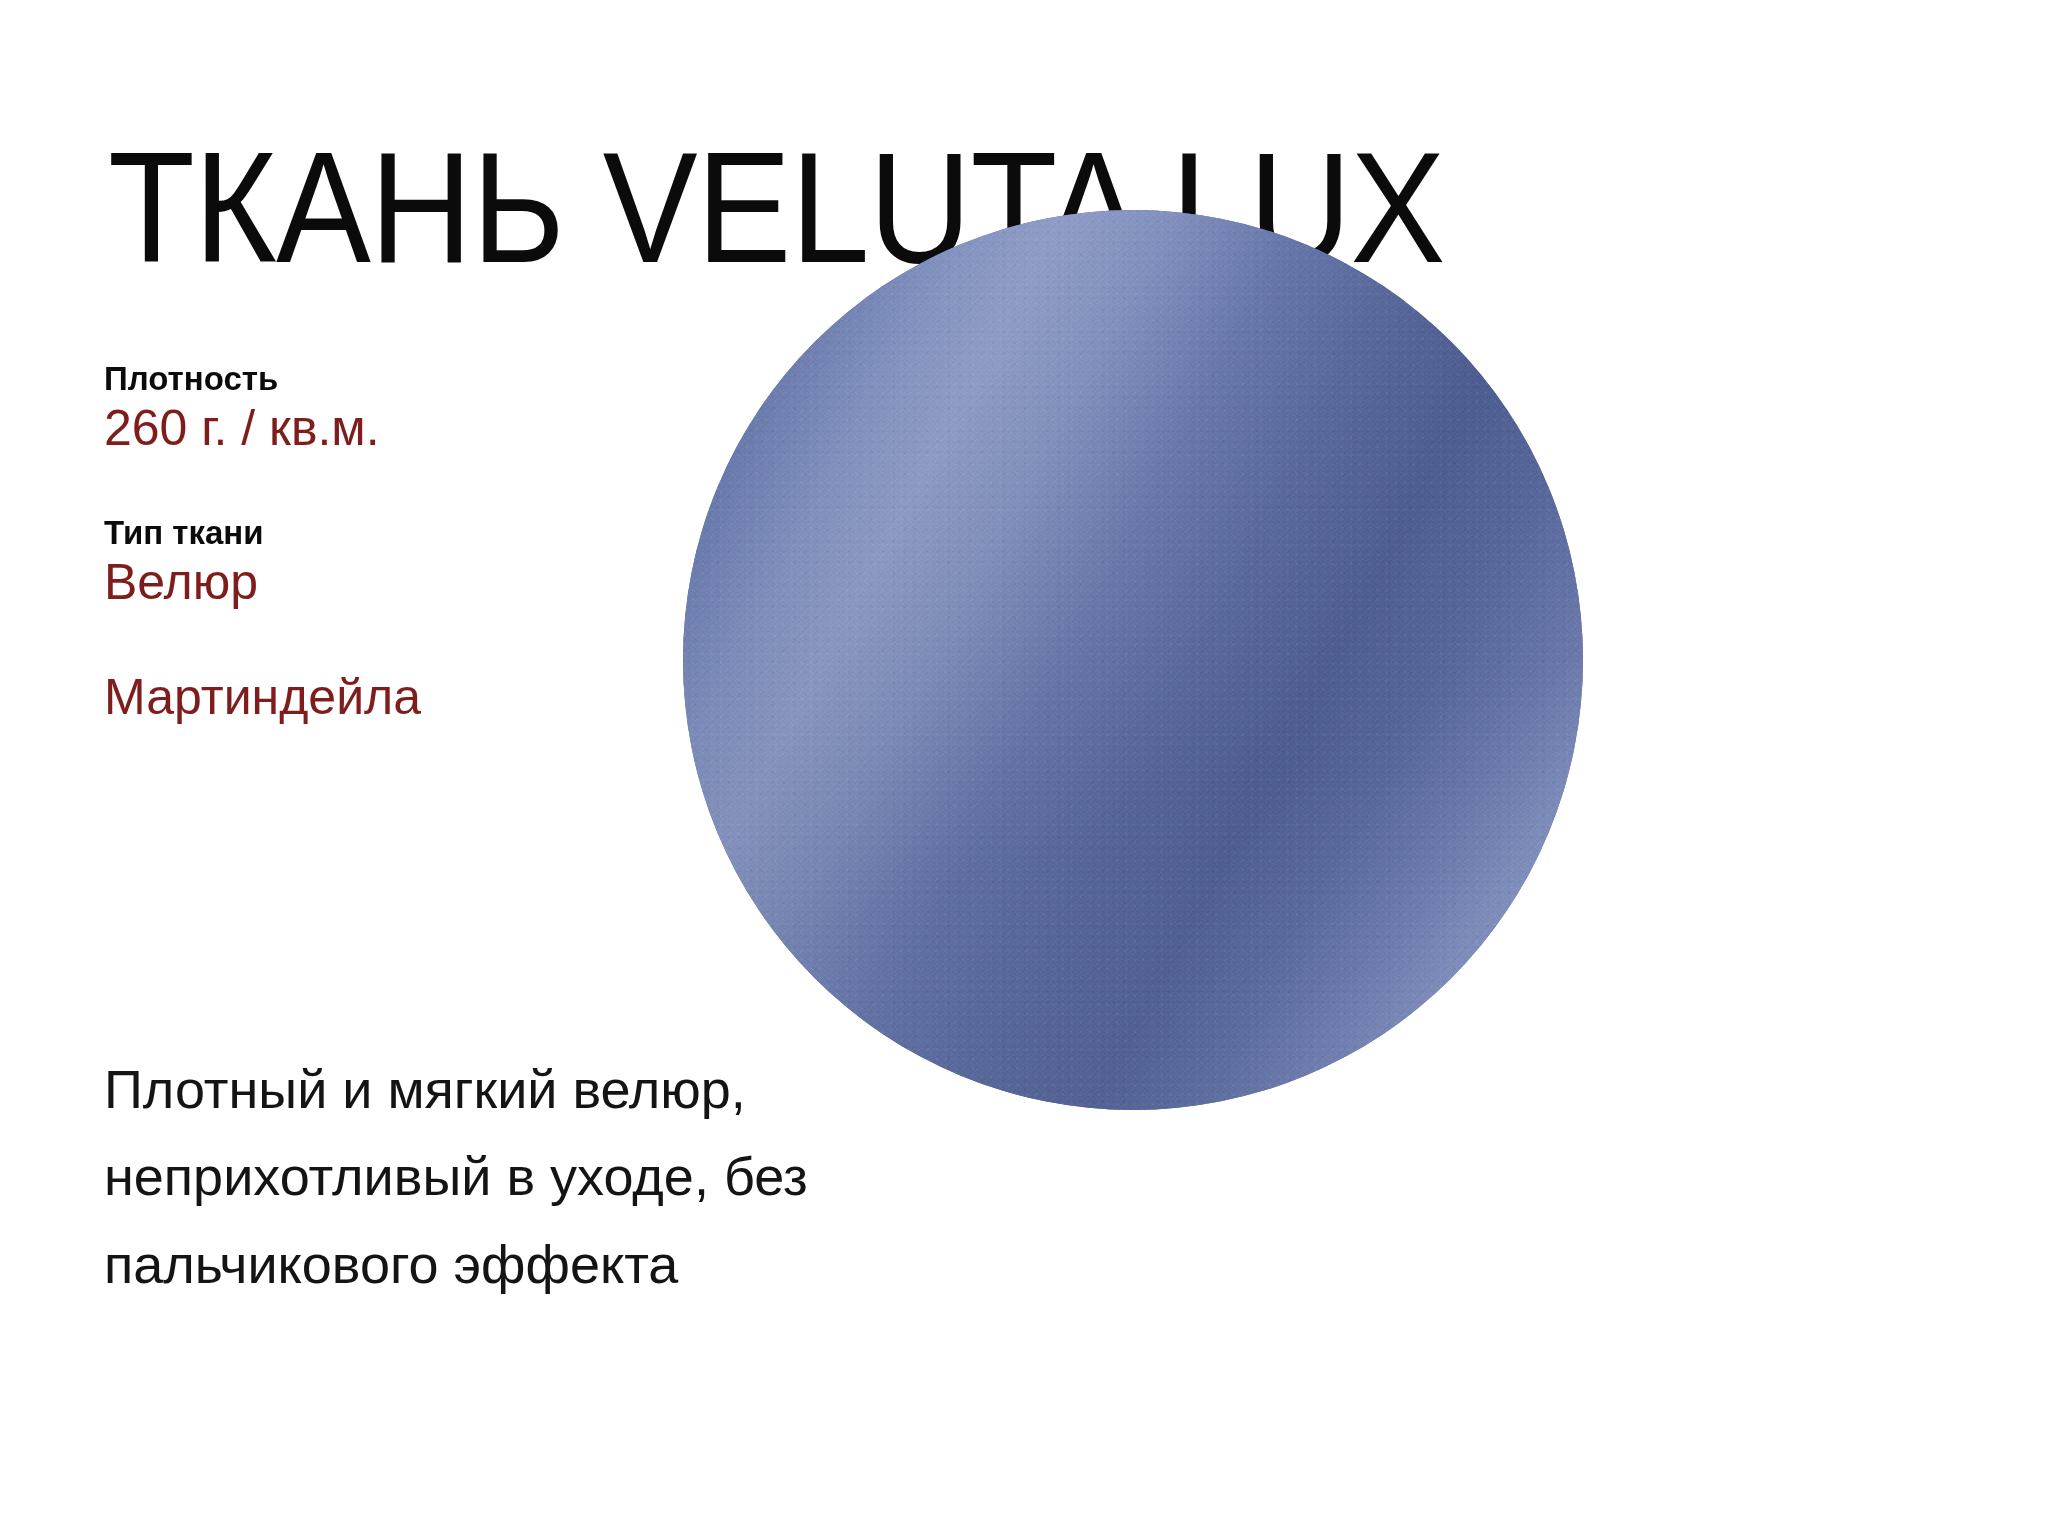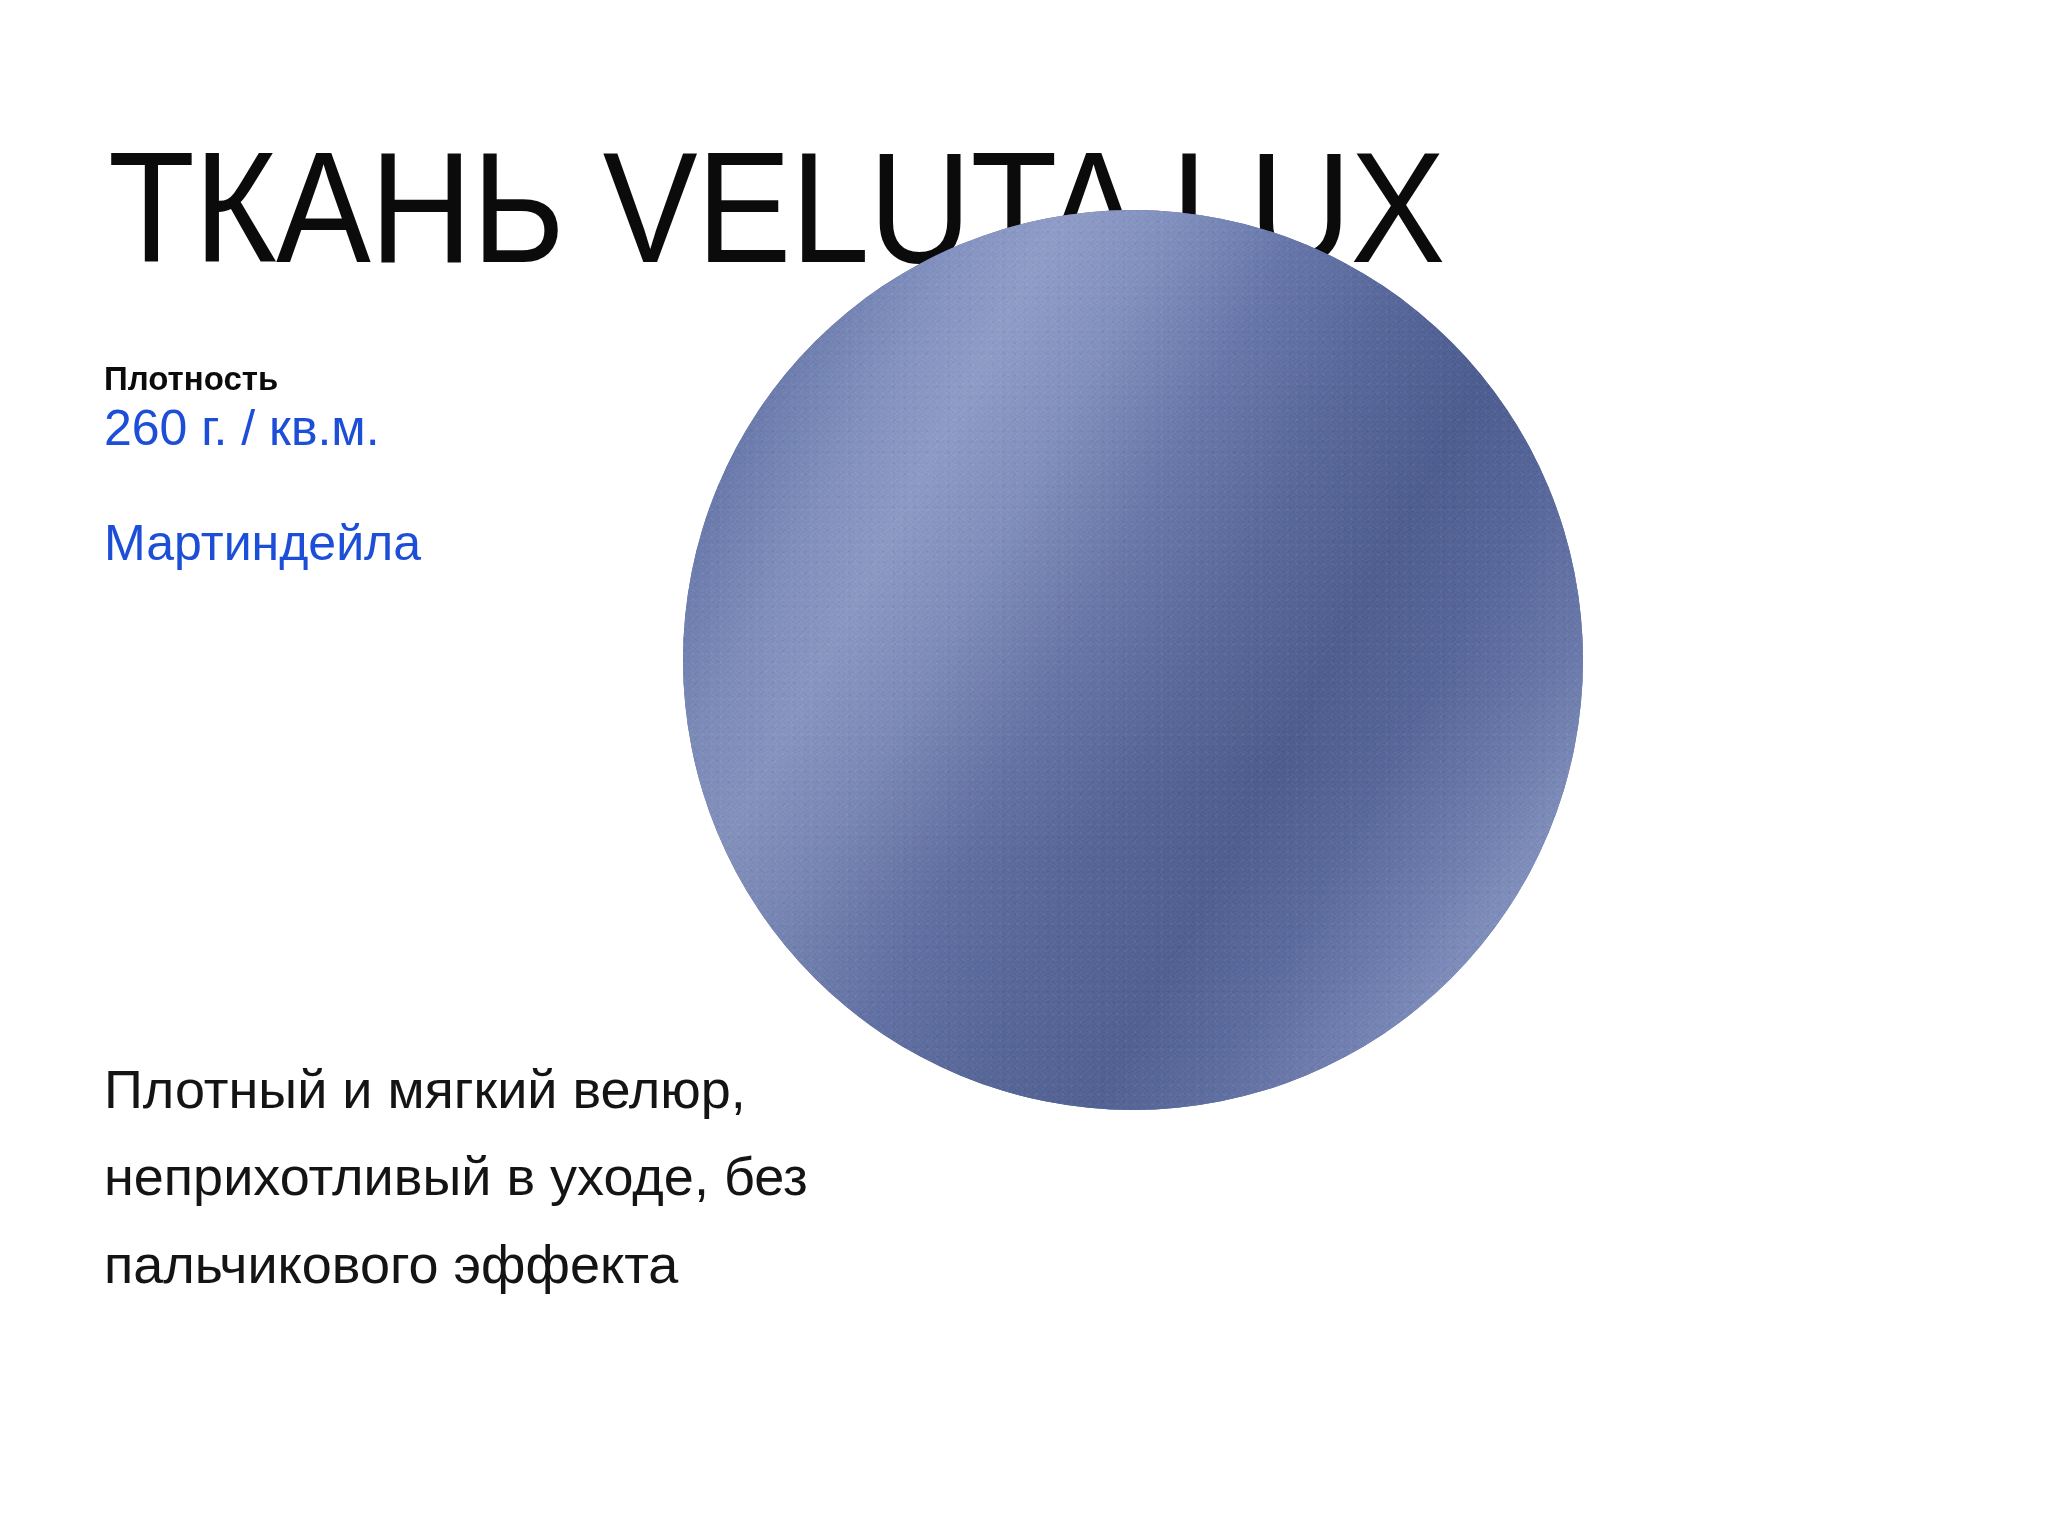--- a/index.html
+++ b/index.html
@@ -48,21 +48,21 @@
     font-size: 33px;
     font-weight: 700;
     line-height: 1.18;
     color: #0b0b0b;
     letter-spacing: 0px;
   }
   .spec-value {
     font-size: 50px;
     font-weight: 400;
     line-height: 1.18;
-    color: #1d4ed8;
+    color: #7f1d1d;
   }
   .spec-value.second-line {
     margin-top: 44px;
   }
 
   #description {
     position: absolute;
     left: 104px;
     top: 992px;
     width: 820px;
@@ -160,20 +160,24 @@
 
   <h1 id="title">ТКАНЬ VELUTA LUX</h1>
 
   <div id="specs">
 
     <div class="spec-block">
       <div class="spec-label">Плотность</div>
       <div class="spec-value">260 г. / кв.м.</div>
     </div>
 
+    <div class="spec-block">
+      <div class="spec-label">Тип ткани</div>
+      <div class="spec-value">Велюр</div>
+    </div>
 
     <div class="spec-block">
       <div class="spec-value second-line">Мартиндейла</div>
     </div>
 
   </div>
 
   <p id="description">Плотный и мягкий велюр, неприхотливый в уходе, без пальчикового эффекта</p>
 
   <div id="fabric-circle">

